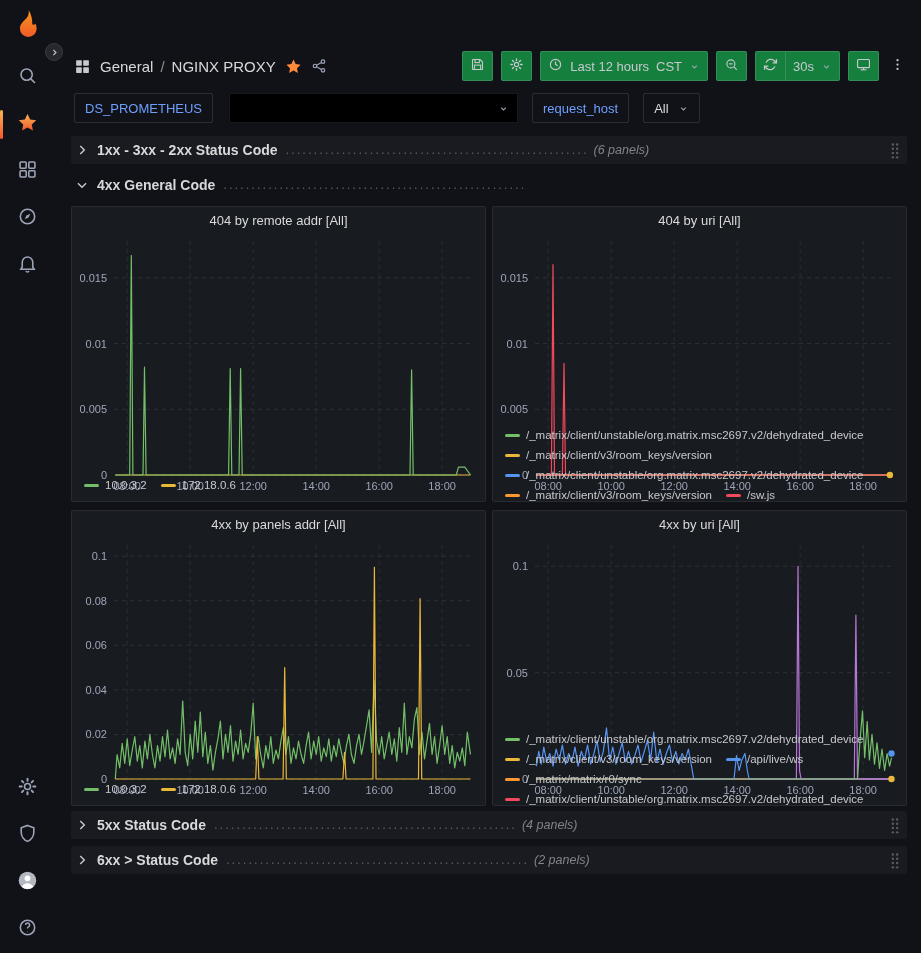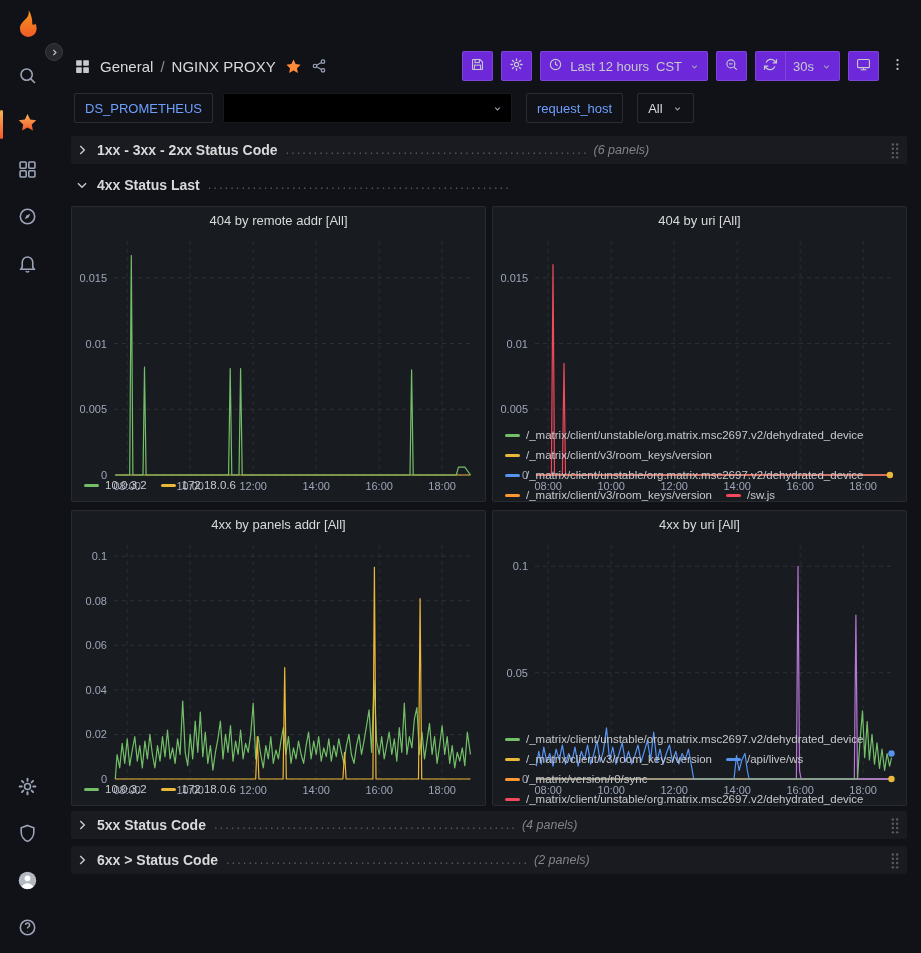--- a/index.html
+++ b/index.html
@@ -28,32 +28,32 @@
   .topnav { flex:0 0 52px; height:52px; display:flex; align-items:center; padding:0 14px 0 20px; gap:9px;margin-top:40px; }
   .crumb-icon { color:#C7C9CE; display:flex; } .crumb-icon svg { width:17px; height:17px; }
   .crumb { font-size:15px; color:#D8D9DA; display:flex; align-items:center; gap:7px; white-space:nowrap; }
   .crumb .sep { color:#8E9097; }
   .crumb a { color:#D8D9DA; text-decoration:none; cursor:pointer; }
   .fav { display:flex; } .fav svg { width:17px; height:17px; }
   .share { color:#9DA5B8; display:flex; cursor:pointer; } .share svg { width:16px; height:16px; }
   .topnav-right { margin-left:auto; display:flex; align-items:center; gap:8px; }
   .tbtn { height:30px; min-width:30px; padding:0 7px; display:inline-flex; align-items:center;
           justify-content:center; gap:7px; border:1px solid rgba(204,204,220,0.18); border-radius:2px;
-          background:#6d28d9; color:#C7C9CE; cursor:pointer; font-size:13px; white-space:nowrap; }
+          background:#15803d; color:#C7C9CE; cursor:pointer; font-size:13px; white-space:nowrap; }
   .tbtn svg { width:15px; height:15px; flex:0 0 auto; }
   .tbtn .caret svg { width:11px; height:11px; }
   .caret { display:flex; color:#9DA5B8; }
   .split { display:flex; }
   .split .tbtn:first-child { border-top-right-radius:0; border-bottom-right-radius:0; }
   .split .tbtn:last-child  { border-left:0; border-top-left-radius:0; border-bottom-left-radius:0; }
   .kebab { border:none; background:transparent; padding:0 2px; min-width:20px; }
 
   
   .varbar { flex:0 0 36px; height:36px; display:flex; align-items:center; gap:14px; padding:0 20px 4px; }
-  .ds-group { display:flex; gap:10px; align-items:center; }
+  .ds-group { display:flex; gap:16px; align-items:center; }
   .var-chip { height:30px; display:inline-flex; align-items:center; padding:0 10px;
               border:1px solid rgba(204,204,220,0.15); border-radius:2px; font-size:13px; cursor:pointer; }
   .var-chip.link { color:#6E9FFF; }
   .ds-value { width:289px; height:30px; background:#000; border:1px solid rgba(204,204,220,0.12);
               border-radius:2px; display:flex; align-items:center; justify-content:flex-end;
               padding:0 8px; cursor:pointer; }
   .var-value { height:30px; display:inline-flex; align-items:center; gap:9px; padding:0 10px;
               border:1px solid rgba(204,204,220,0.15); border-radius:2px; font-size:13px;
               color:#D8D9DA; cursor:pointer; }
   .caret svg { width:11px; height:11px; }
@@ -371,21 +371,21 @@
             </svg>
         </span>
       </div>
 
       <div class="row-header">
         <span class="row-chev">
           <svg viewBox="0 0 24 24" fill="none" stroke="currentColor" stroke-width="2.4">
               <polyline points="5,9 12,16 19,9"></polyline>
             </svg>
         </span>
-        <span class="row-title">4xx Status Last</span>
+        <span class="row-title">4xx General Code</span>
         <span class="leader">................................................................................................................................................................</span>
         <span class="spacer"></span>
       </div>
 
       <div class="panel-grid">
         <div class="panel">
           <div class="panel-title">404 by remote addr [All]</div>
           <div class="chart">
               <svg width="413" height="262" viewBox="0 0 413 262">
                 <line x1="55.22631578947368" y1="8" x2="55.22631578947368" y2="242" stroke="rgba(204,204,220,0.10)" stroke-dasharray="4 4"></line>
@@ -561,21 +561,21 @@
               <span class="legend-item">
                 <i class="swatch" style="background: rgb(234, 184, 57);"></i>
                 <span>/_matrix/client/v3/room_keys/version</span>
               </span>
               <span class="legend-item">
                 <i class="swatch" style="background: rgb(87, 148, 242);"></i>
                 <span>/api/live/ws</span>
               </span>
               <span class="legend-item">
                 <i class="swatch" style="background: rgb(255, 152, 48);"></i>
-                <span>/_matrix/version/r0/sync</span>
+                <span>/_matrix/matrix/r0/sync</span>
               </span>
               <span class="legend-item">
                 <i class="swatch" style="background: rgb(242, 73, 92);"></i>
                 <span>/_matrix/client/unstable/org.matrix.msc2697.v2/dehydrated_device</span>
               </span>
             </div>
         </div>
       </div>
 
       <div class="row-header collapsed">

